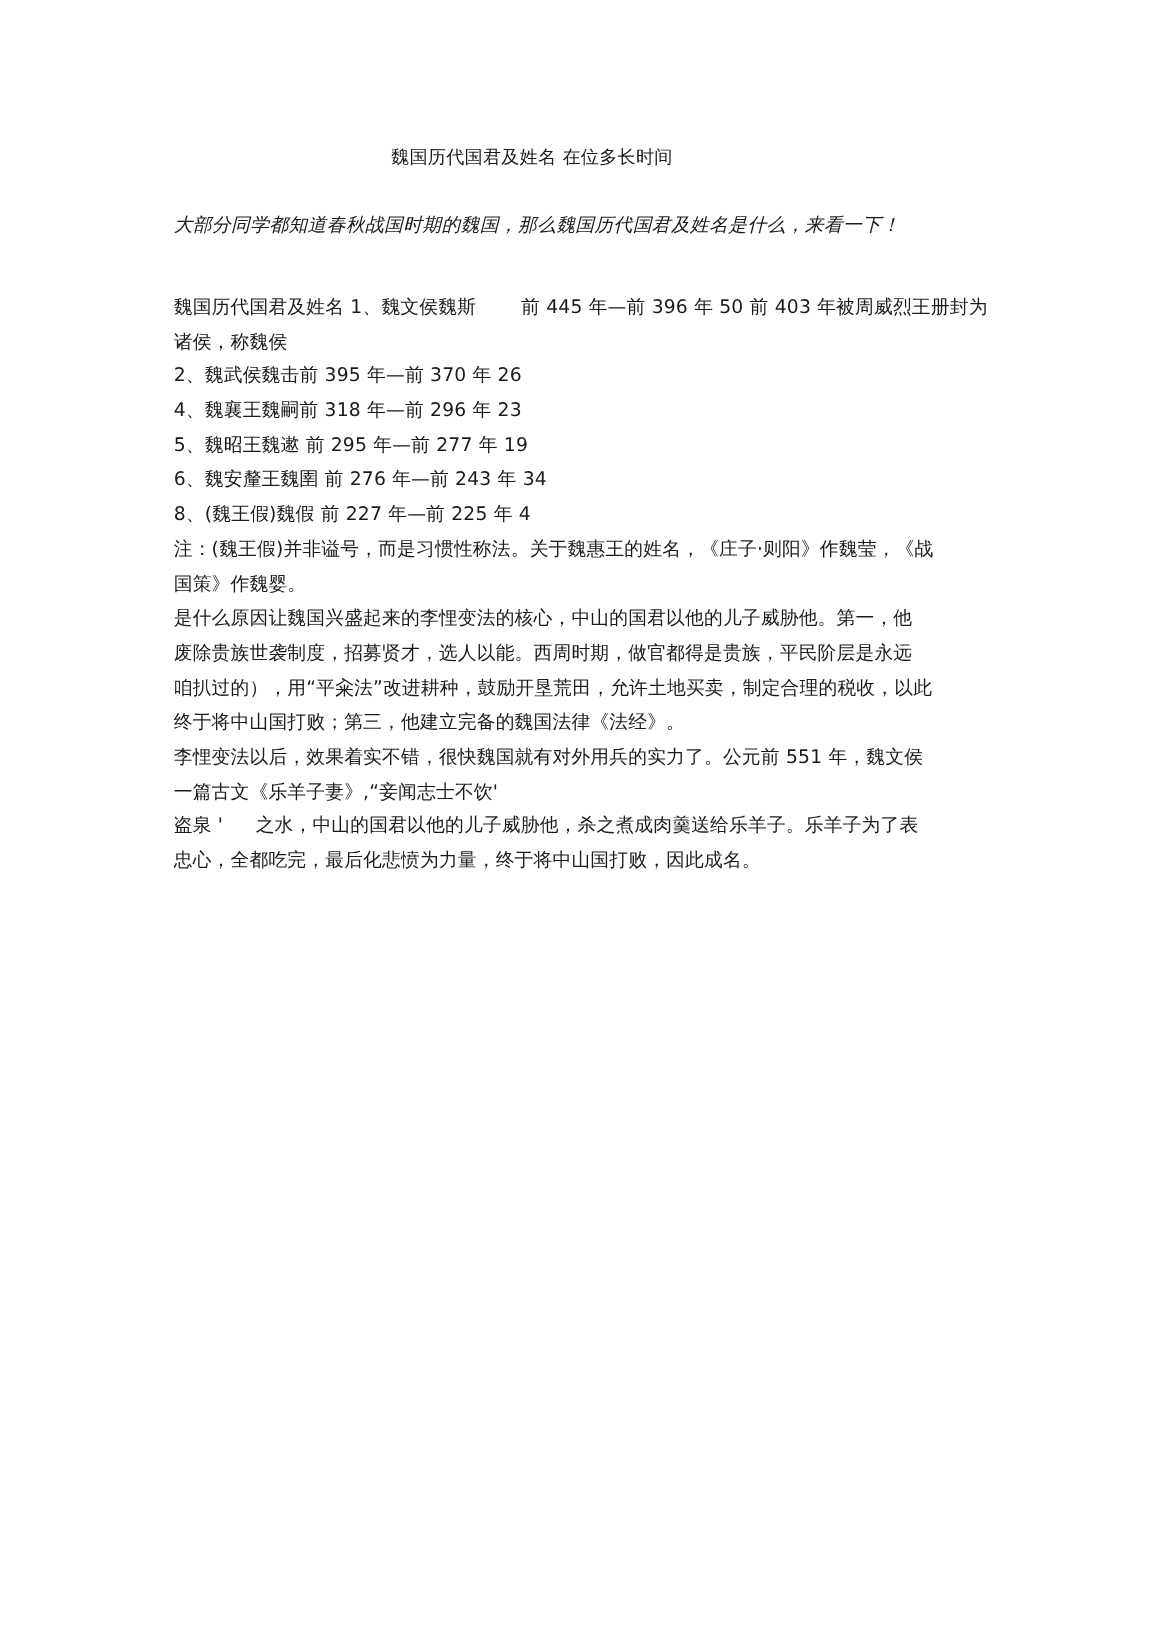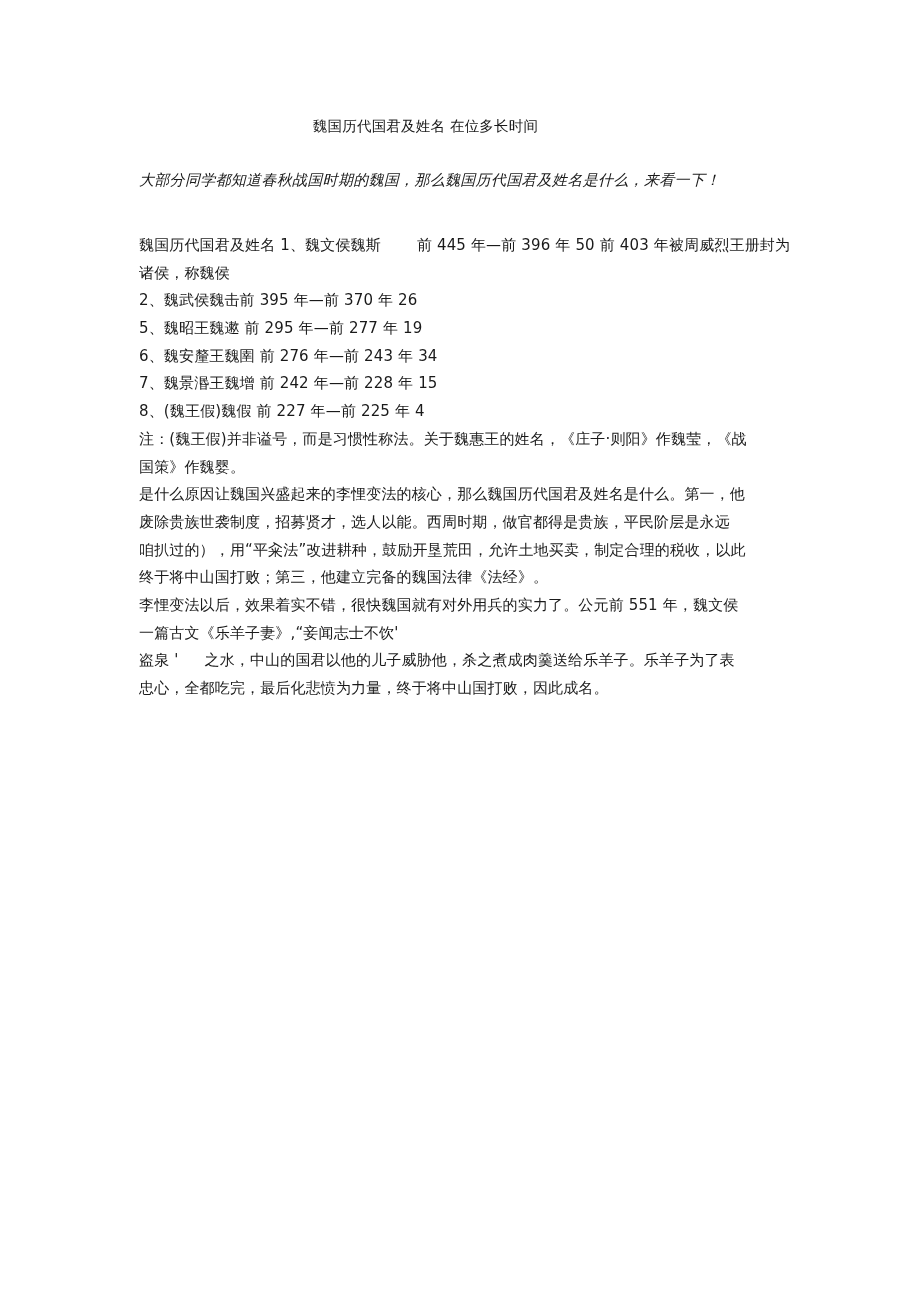--- a/index.html
+++ b/index.html
@@ -73,27 +73,27 @@
 <div class="page">
 
   <div class="title">魏国历代国君及姓名  在位多长时间</div>
 
   <div class="intro">大部分同学都知道春秋战国时期的魏国，那么魏国历代国君及姓名是什么，来看一下！</div>
 
   <div class="body-block">
     <span class="line"><span>魏国历代国君及姓名 1、魏文侯魏斯</span><span class="gap-lg"></span><span>前 445 年—前 396 年 50 前 403 年被周威烈王册封为</span></span>
     <span class="line">诸侯，称魏侯</span>
     <span class="line">2、魏武侯魏击前 395 年—前 370 年 26</span>
+    <span class="line">4、魏襄王魏嗣前 318 年—前 296 年 23</span>
     <span class="line">5、魏昭王魏遬  前 295 年—前 277 年 19</span>
     <span class="line">6、魏安釐王魏圉  前 276 年—前 243 年 34</span>
-    <span class="line">7、魏景湣王魏增  前 242 年—前 228 年 15</span>
     <span class="line">8、(魏王假)魏假  前 227 年—前 225 年 4</span>
     <span class="line">注：(魏王假)并非谥号，而是习惯性称法。关于魏惠王的姓名，《庄子·则阳》作魏莹，《战</span>
     <span class="line">国策》作魏婴。</span>
-    <span class="line">是什么原因让魏国兴盛起来的李悝变法的核心，那么魏国历代国君及姓名是什么。第一，他</span>
+    <span class="line">是什么原因让魏国兴盛起来的李悝变法的核心，中山的国君以他的儿子威胁他。第一，他</span>
     <span class="line">废除贵族世袭制度，招募贤才，选人以能。西周时期，做官都得是贵族，平民阶层是永远</span>
     <span class="line">咱扒过的），用“平籴法”改进耕种，鼓励开垦荒田，允许土地买卖，制定合理的税收，以此</span>
     <span class="line">终于将中山国打败；第三，他建立完备的魏国法律《法经》。</span>
     <span class="line">李悝变法以后，效果着实不错，很快魏国就有对外用兵的实力了。公元前 551 年，魏文侯</span>
     <span class="line">一篇古文《乐羊子妻》,“妾闻志士不饮'</span>
     <span class="line"><span>盗泉  '</span><span class="gap"></span><span>之水，中山的国君以他的儿子威胁他，杀之煮成肉羹送给乐羊子。乐羊子为了表</span></span>
     <span class="line">忠心，全都吃完，最后化悲愤为力量，终于将中山国打败，因此成名。</span>
   </div>
 
 </div>

